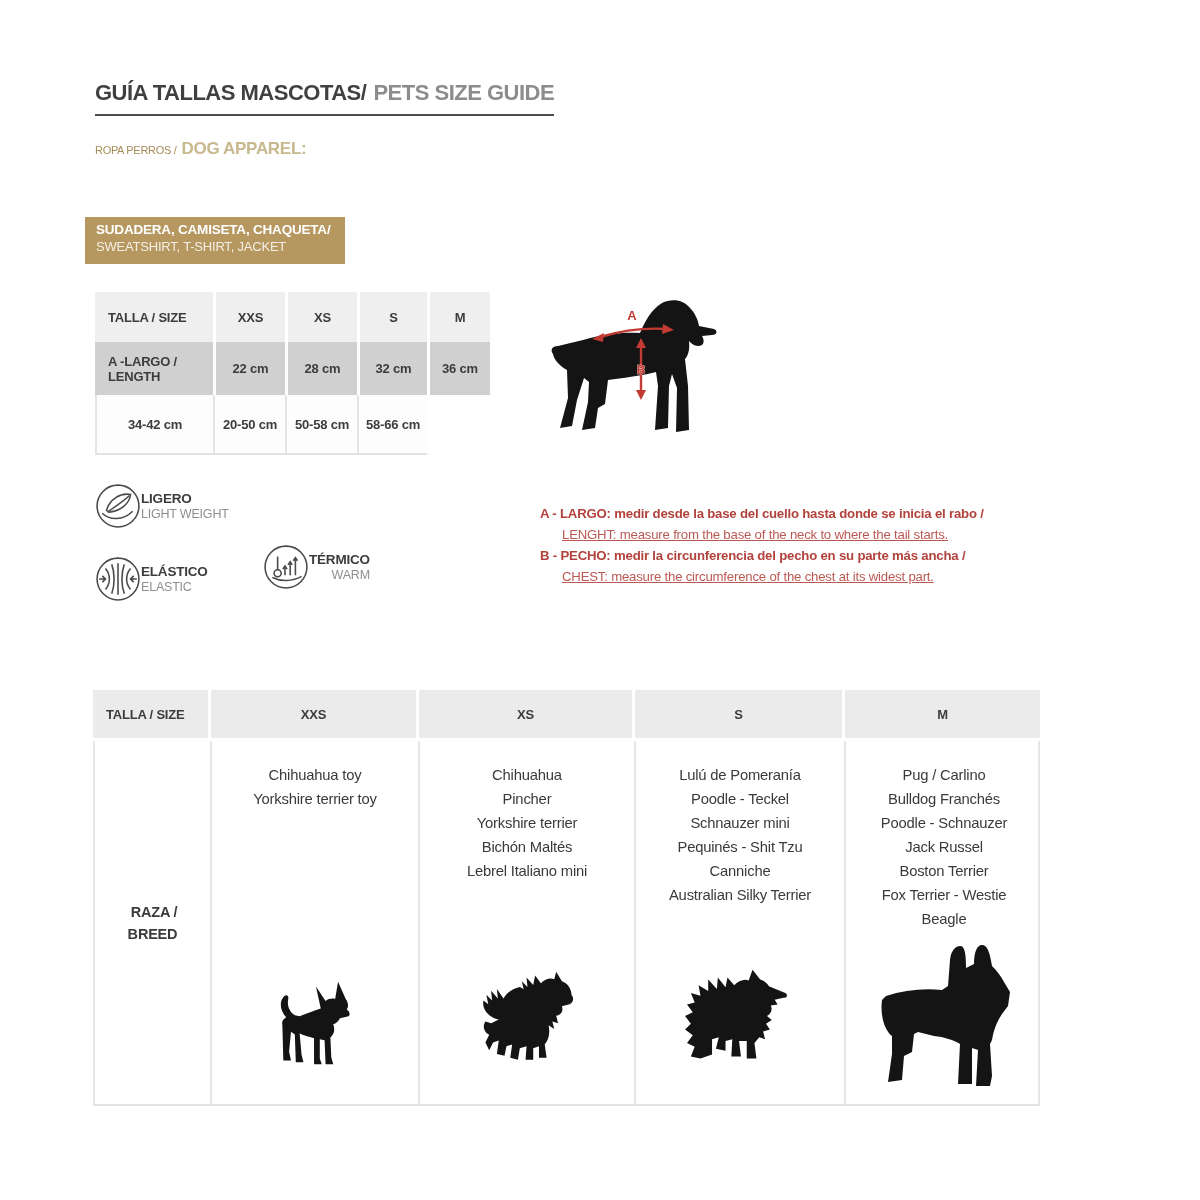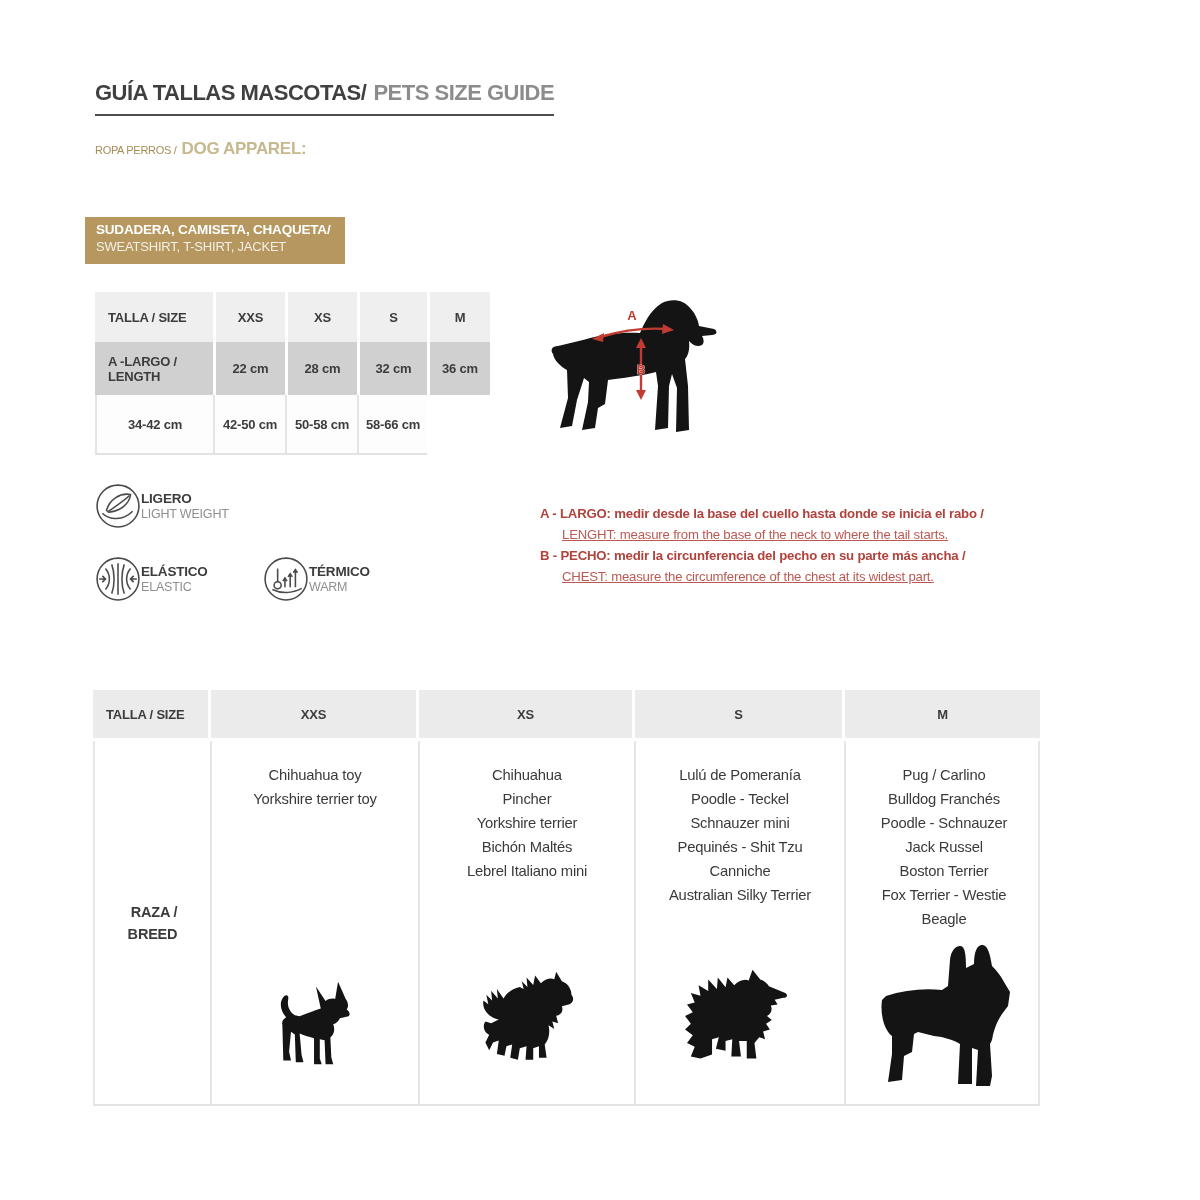--- a/index.html
+++ b/index.html
@@ -40,21 +40,21 @@
   .diagram { left:548px; top:296px; }
 
   
   .feature { display:flex; align-items:center; }
   .f-texts { }
   .f-es { font-weight:bold; font-size:13.5px; color:#3c3c3c; letter-spacing:-0.2px; }
   .f-en { font-size:12.5px; color:#8f8f8f; letter-spacing:-0.2px; margin-top:1px; }
   .f-1 { left:95px;  top:483px; }
   .f-2 { left:263px; top:483px; }
   .f-3 { left:95px;  top:556px; }
-  .f-4 { left:263px; top:556px; }
+  .f-4 { left:263px; top:544px;text-align:right; }
 
   
   .notes { left:540px; top:503px; color:#b2423c; font-size:13.2px; line-height:21px; letter-spacing:-0.2px; }
   .note-bold { font-weight:bold; }
   .note-plain { padding-left:22px; opacity:0.88;text-decoration:underline; }
 
   
   .bt-header { left:93px; top:690px; width:947px; height:48px; display:grid;
     grid-template-columns:115px 208px 216px 210px 198px; background:transparent; }
   .bt-hcell { background:#ebebeb; display:flex; align-items:center; justify-content:center;
@@ -101,21 +101,21 @@
     <div class="st-cell r-h sep-w">S</div>
     <div class="st-cell r-h sep-w">M</div>
 
     <div class="st-cell st-label r-a">A -LARGO / LENGTH</div>
     <div class="st-cell r-a sep-w">22 cm</div>
     <div class="st-cell r-a sep-w">28 cm</div>
     <div class="st-cell r-a sep-w">32 cm</div>
     <div class="st-cell r-a sep-w">36 cm</div>
 
     <div class="st-cell r-b sep-g">34-42 cm</div>
-    <div class="st-cell r-b sep-g">42-50 cm</div>
+    <div class="st-cell r-b sep-g">20-50 cm</div>
     <div class="st-cell r-b sep-g">50-58 cm</div>
     <div class="st-cell r-b sep-g">58-66 cm</div>
   </div>
 
   <svg class="abs diagram" width="215" height="160" viewBox="0 0 215 160">
     <path fill="#141414" d="
       M5,58 C2,54 4,50 10,50 L35,44
       C55,38 75,36 92,37
       C96,28 102,14 114,7
       C124,2 136,4 142,12

